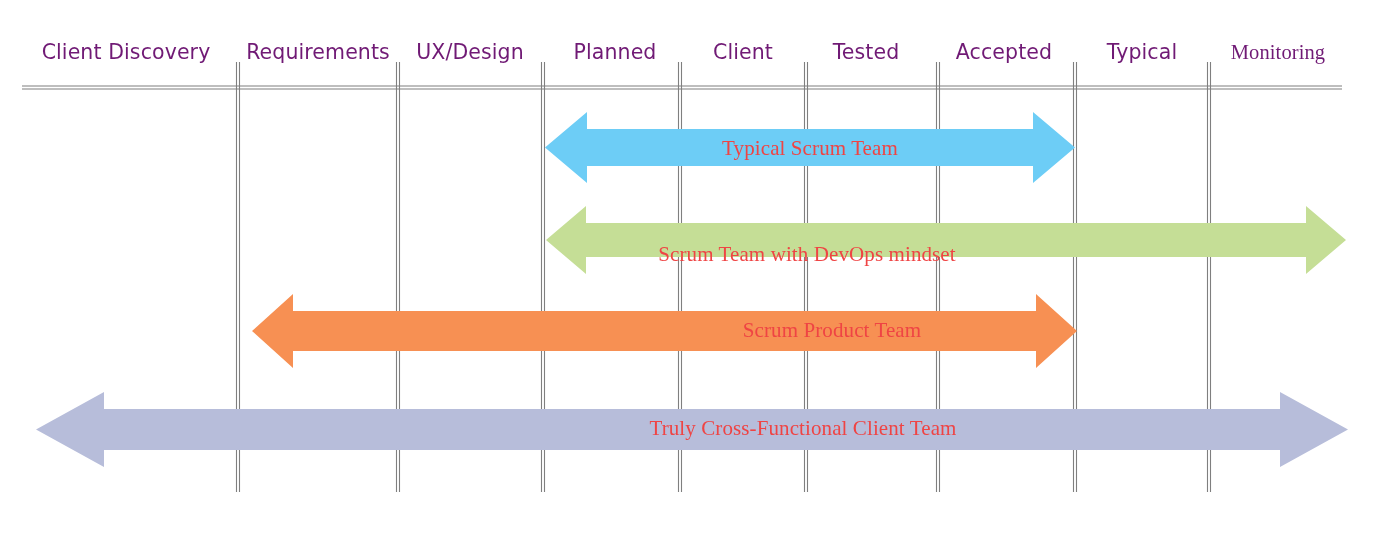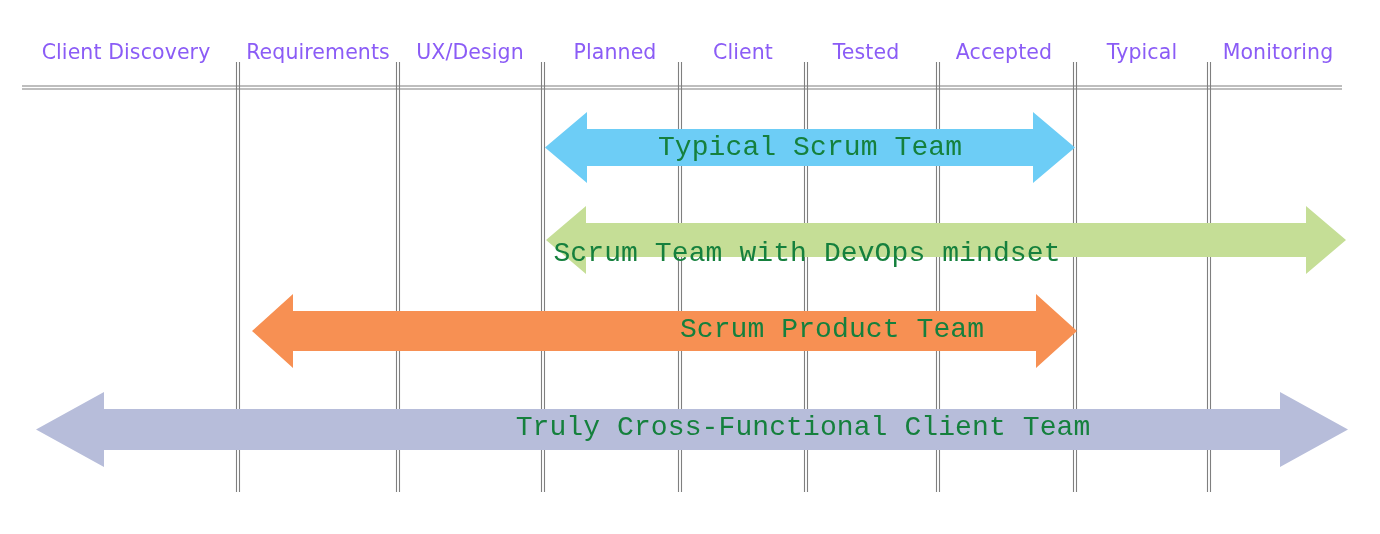--- a/index.html
+++ b/index.html
@@ -23,32 +23,32 @@
     left: 0;
     top: 0;
     width: 1380px;
     height: 534px;
     display: block;
   }
   .stage-label {
     position: absolute;
     font-family: "DejaVu Sans", "Liberation Sans", sans-serif;
     font-size: 20.5px;
-    color: #8b5cf6;
+    color: #701a75;
     white-space: nowrap;
     text-align: center;
     line-height: 1;
     transform: translateX(-50%);
     letter-spacing: 0.1px;
   }
   .arrow-label {
     position: absolute;
-    font-family: Liberation Mono, monospace;
-    font-size: 28px;
-    color: #15803d;
+    font-family: Liberation Serif, serif;
+    font-size: 21px;
+    color: #ef4444;
     white-space: nowrap;
     line-height: 1;
     transform: translate(-50%, -50%);
     letter-spacing: 0.1px;
   }
 </style>
 </head>
 <body>
 
 <div id="canvas">
@@ -84,21 +84,21 @@
 
   <div id="stage-labels">
       <div class="stage-label" style="left: 126px; top: 42px;">Client Discovery</div>
       <div class="stage-label" style="left: 318px; top: 42px;">Requirements</div>
       <div class="stage-label" style="left: 470px; top: 42px;">UX/Design</div>
       <div class="stage-label" style="left: 615px; top: 42px;">Planned</div>
       <div class="stage-label" style="left: 743px; top: 42px;">Client</div>
       <div class="stage-label" style="left: 866px; top: 42px;">Tested</div>
       <div class="stage-label" style="left: 1004px; top: 42px;">Accepted</div>
       <div class="stage-label" style="left: 1142px; top: 42px;">Typical</div>
-      <div class="stage-label" style="left: 1278px; top: 42px;">Monitoring</div>
+      <div class="stage-label" style="left: 1278px; top: 42px; font-family: Liberation Serif, serif;">Monitoring</div>
     </div>
   <div id="arrow-labels">
       <div class="arrow-label" style="left: 810px; top: 148px;">Typical Scrum Team</div>
       <div class="arrow-label" style="left: 807px; top: 240px; margin-top: 14px;">Scrum Team with DevOps mindset</div>
       <div class="arrow-label" style="left: 832px; top: 330px;">Scrum Product Team</div>
       <div class="arrow-label" style="left: 803px; top: 428px;">Truly Cross-Functional Client Team</div>
     </div>
 
 </div>
 

